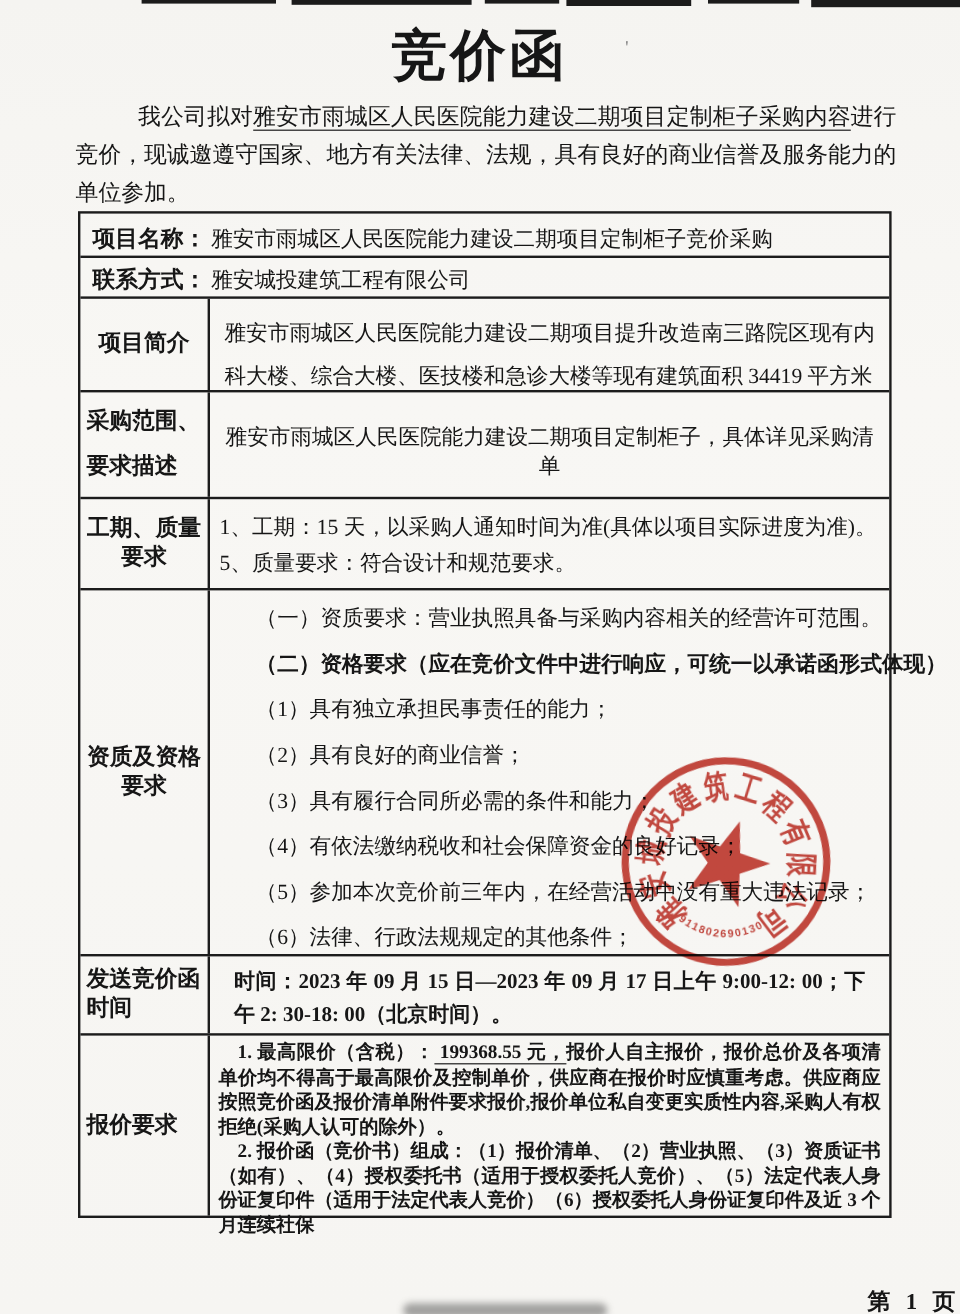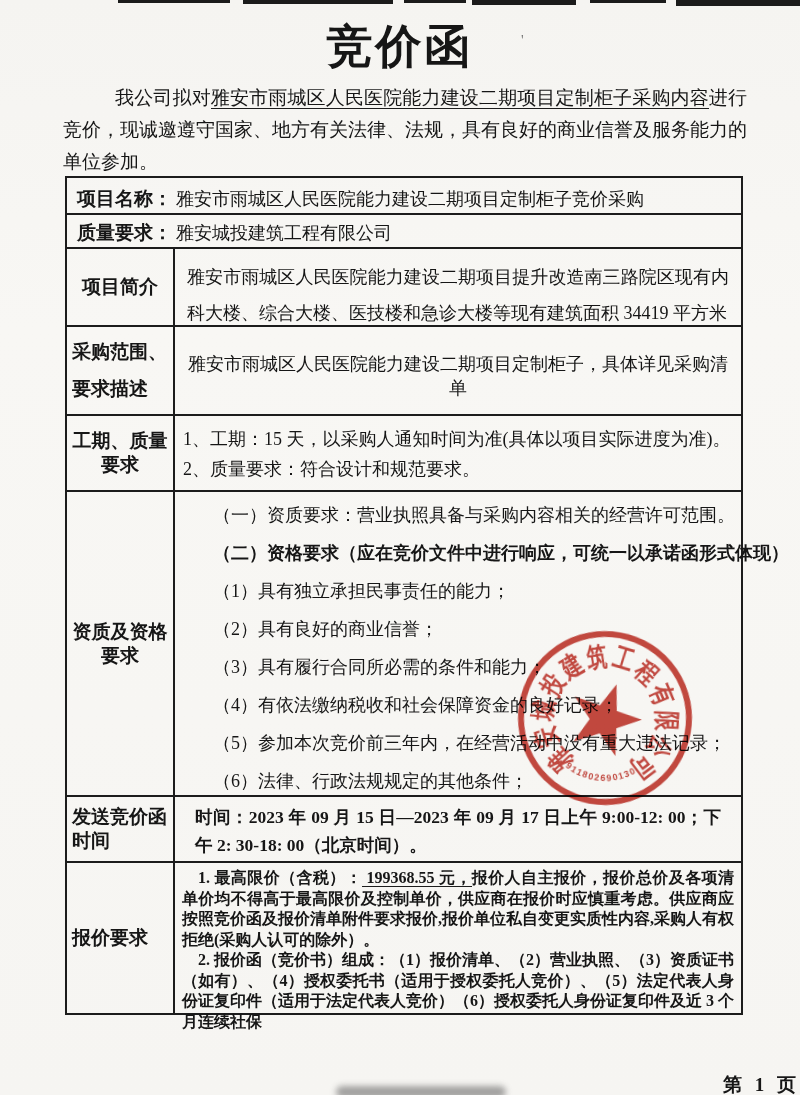--- a/index.html
+++ b/index.html
@@ -107,21 +107,21 @@
 
 <div class="intro"><span>我公司拟对</span><span class="u">雅安市雨城区人民医院能力建设二期项目定制柜子采购内容</span><span>进行竞价，现诚邀遵守国家、地方有关法律、法规，具有良好的商业信誉及服务能力的单位参加。</span></div>
 
 <div class="tbl">
 
   <div class="row r1">
     <div class="cell full"><span class="lbl">项目名称：</span><span>雅安市雨城区人民医院能力建设二期项目定制柜子竞价采购</span></div>
   </div>
 
   <div class="row r2">
-    <div class="cell full" style="padding-top:5px;"><span class="lbl">质量要求：</span><span>雅安城投建筑工程有限公司</span></div>
+    <div class="cell full" style="padding-top:5px;"><span class="lbl">联系方式：</span><span>雅安城投建筑工程有限公司</span></div>
   </div>
 
 
   <div class="row r4">
     <div class="cell lblcell center">项目简介</div>
     <div class="cell content brief-content">雅安市雨城区人民医院能力建设二期项目提升改造南三路院区现有内科大楼、综合大楼、医技楼和急诊大楼等现有建筑面积 34419 平方米</div>
   </div>
 
   <div class="row r5">
     <div class="cell lblcell spread">
@@ -131,21 +131,21 @@
     <div class="cell content scope-content">雅安市雨城区人民医院能力建设二期项目定制柜子，具体详见采购清单</div>
   </div>
 
   <div class="row r6">
     <div class="cell lblcell center">
       <span>工期、质量</span>
       <span>要求</span>
     </div>
     <div class="cell content sched-content">
         <div>1、工期：15 天，以采购人通知时间为准(具体以项目实际进度为准)。</div>
-        <div>2、质量要求：符合设计和规范要求。</div>
+        <div>5、质量要求：符合设计和规范要求。</div>
       </div>
   </div>
 
   <div class="row r7">
     <div class="cell lblcell center">
       <span>资质及资格</span>
       <span>要求</span>
     </div>
     <div class="cell content qual-content">
         <div>（一）资质要求：营业执照具备与采购内容相关的经营许可范围。</div>

